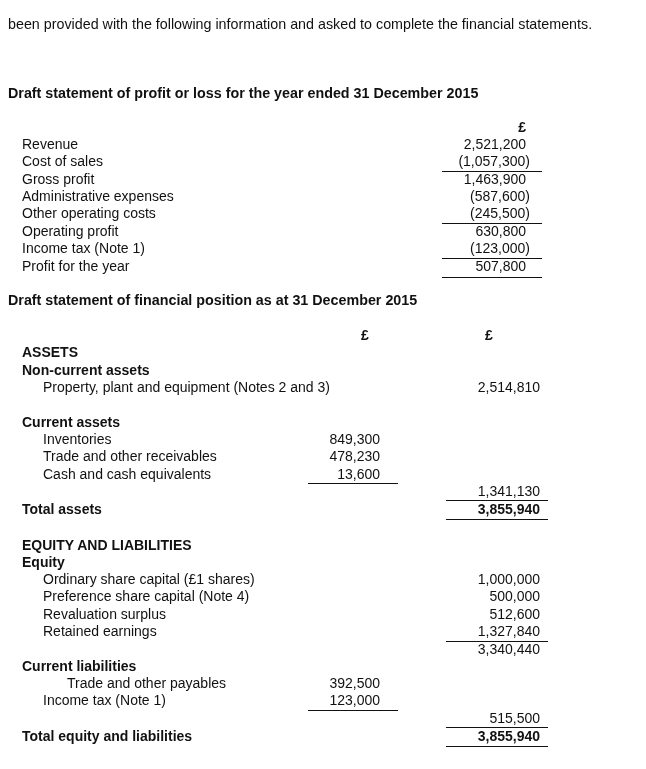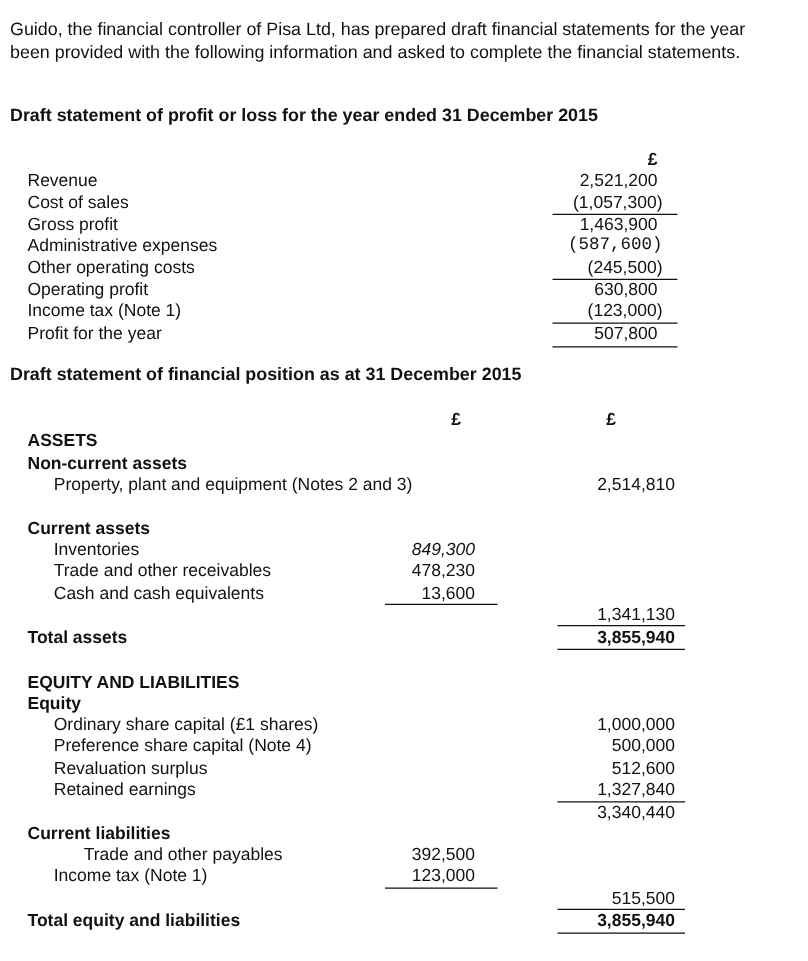--- a/index.html
+++ b/index.html
@@ -16,36 +16,35 @@
   .line { position: absolute; height: 1px; background: #111; }
   .pl-lbl { left: 22px; }
   .pl-num { left: 442px; width: 84px; }
   .bs-sub { left: 300px; width: 80px; }
   .bs-main { left: 440px; width: 100px; }
 </style>
 </head>
 <body>
 
 <div class="intro">
-  <div>Guido, the financial controller of Pisa Ltd, has prepared draft financial statements for the year</div>
   <div>been provided with the following information and asked to complete the financial statements.</div>
 </div>
 
 <div class="abs h" style="left:8px;top:85px;">Draft statement of profit or loss for the year ended 31 December 2015</div>
 <div class="abs num b pl-num" style="top:119px;">£</div>
 
 <div class="abs pl-lbl" style="top:136px;">Revenue</div>
 <div class="abs num pl-num" style="top:136px;">2,521,200</div>
 <div class="abs pl-lbl" style="top:153px;text-align:center;">Cost of sales</div>
 <div class="abs num pl-num" style="top:153px;left:446px;">(1,057,300)</div>
 <div class="line" style="left:442px;width:100px;top:171px;"></div>
 <div class="abs pl-lbl" style="top:171px;">Gross profit</div>
 <div class="abs num pl-num" style="top:171px;">1,463,900</div>
 <div class="abs pl-lbl" style="top:188px;">Administrative expenses</div>
-<div class="abs num pl-num" style="top:188px;left:446px;font-family:Liberation Mono, monospace;">(587,600)</div>
+<div class="abs num pl-num" style="top:188px;left:446px;">(587,600)</div>
 <div class="abs pl-lbl" style="top:205px;">Other operating costs</div>
 <div class="abs num pl-num" style="top:205px;left:446px;">(245,500)</div>
 <div class="line" style="left:442px;width:100px;top:223px;"></div>
 <div class="abs pl-lbl" style="top:223px;">Operating profit</div>
 <div class="abs num pl-num" style="top:223px;">630,800</div>
 <div class="abs pl-lbl" style="top:240px;">Income tax (Note 1)</div>
 <div class="abs num pl-num" style="top:240px;left:446px;">(123,000)</div>
 <div class="line" style="left:442px;width:100px;top:258px;"></div>
 <div class="abs pl-lbl" style="top:258px;">Profit for the year</div>
 <div class="abs num pl-num" style="top:258px;">507,800</div>
@@ -55,21 +54,21 @@
 <div class="abs b" style="left:361px;top:327px;">£</div>
 <div class="abs b" style="left:485px;top:327px;">£</div>
 
 <div class="abs b" style="left:22px;top:344px;text-align:center;">ASSETS</div>
 <div class="abs b" style="left:22px;top:362px;">Non-current assets</div>
 <div class="abs" style="left:43px;top:379px;">Property, plant and equipment (Notes 2 and 3)</div>
 <div class="abs num bs-main" style="top:379px;">2,514,810</div>
 
 <div class="abs b" style="left:22px;top:414px;">Current assets</div>
 <div class="abs" style="left:43px;top:431px;">Inventories</div>
-<div class="abs num bs-sub" style="top:431px;font-style:italic;">849,300</div>
+<div class="abs num bs-sub" style="top:431px;">849,300</div>
 <div class="abs" style="left:43px;top:448px;">Trade and other receivables</div>
 <div class="abs num bs-sub" style="top:448px;">478,230</div>
 <div class="abs" style="left:43px;top:466px;">Cash and cash equivalents</div>
 <div class="abs num bs-sub" style="top:466px;">13,600</div>
 <div class="line" style="left:308px;width:90px;top:483px;"></div>
 
 <div class="abs num bs-main" style="top:483px;">1,341,130</div>
 <div class="line" style="left:446px;width:102px;top:500px;"></div>
 <div class="abs b" style="left:22px;top:501px;">Total assets</div>
 <div class="abs num b bs-main" style="top:501px;">3,855,940</div>

